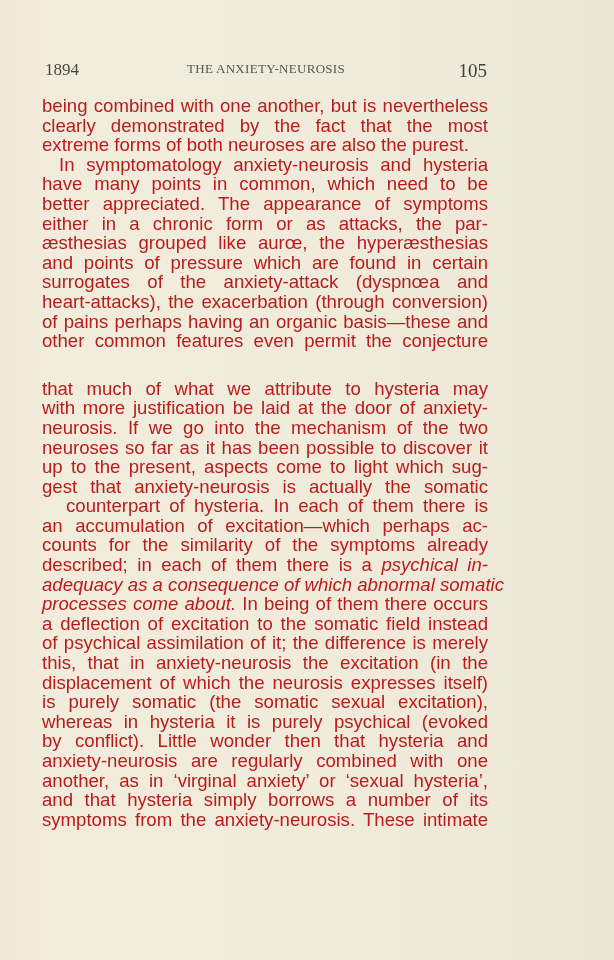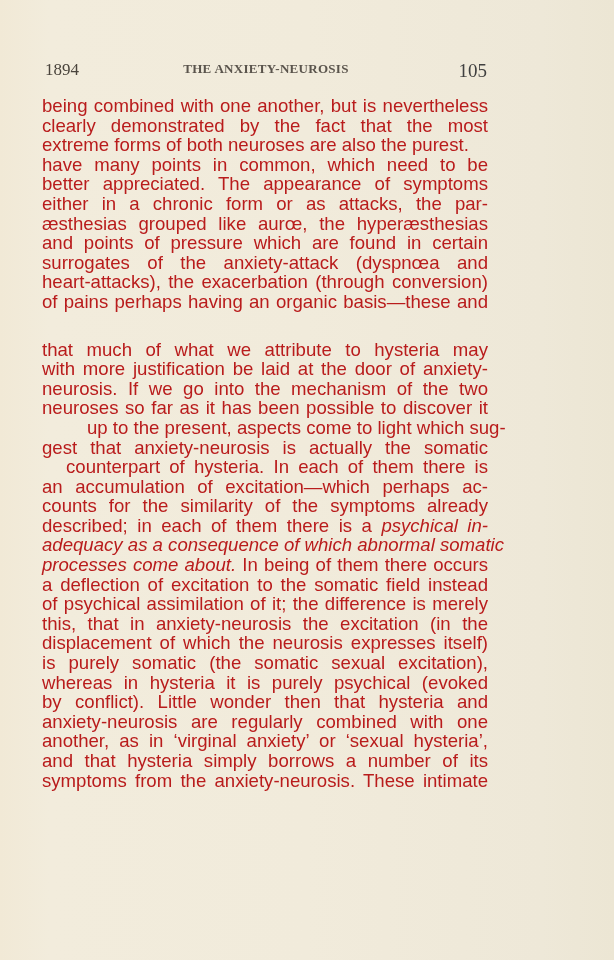--- a/index.html
+++ b/index.html
@@ -40,21 +40,20 @@
     .rh-title {
       position: absolute;
       left: 0;
       right: 0;
       text-align: center;
       top: 3px;
       font-size: 13px;
       letter-spacing: 0.3px;
       color: #5a544c;
       padding-left: 0;
-      font-weight: bold;
     }
     .rh-page {
       position: absolute;
       right: 0;
       top: 2px;
       font-size: 19px;
       color: #404040;
     }
     .body-text {
       position: absolute;
@@ -91,33 +90,35 @@
   <div class="running-head">
     <span class="rh-year">1894</span>
     <span class="rh-title">THE ANXIETY-NEUROSIS</span>
     <span class="rh-page">105</span>
   </div>
 
   <div class="body-text" id="body-text">
       <span class="line" style="white-space: nowrap; display: block;">being combined with one another, but is nevertheless</span>
       <span class="line" style="white-space: nowrap; display: block;">clearly demonstrated by the fact that the most</span>
       <span class="line last" style="white-space: nowrap; display: block;">extreme forms of both neuroses are also the purest.</span>
+      <span class="line indent" style="white-space: nowrap; display: block;">In symptomatology anxiety-neurosis and hysteria</span>
       <span class="line" style="white-space: nowrap; display: block;">have many points in common, which need to be</span>
       <span class="line" style="white-space: nowrap; display: block;">better appreciated. The appearance of symptoms</span>
       <span class="line" style="white-space: nowrap; display: block;">either in a chronic form or as attacks, the par-</span>
       <span class="line" style="white-space: nowrap; display: block;">æsthesias grouped like aurœ, the hyperæsthesias</span>
       <span class="line" style="white-space: nowrap; display: block;">and points of pressure which are found in certain</span>
       <span class="line" style="white-space: nowrap; display: block;">surrogates of the anxiety-attack (dyspnœa and</span>
       <span class="line" style="white-space: nowrap; display: block;">heart-attacks), the exacerbation (through conversion)</span>
       <span class="line" style="white-space: nowrap; display: block;">of pains perhaps having an organic basis—these and</span>
+      <span class="line" style="white-space: nowrap; display: block;">other common features even permit the conjecture</span>
       <span class="line" style="white-space: nowrap; display: block; margin-top: 28px;">that much of what we attribute to hysteria may</span>
       <span class="line" style="white-space: nowrap; display: block;">with more justification be laid at the door of anxiety-</span>
       <span class="line" style="white-space: nowrap; display: block;">neurosis. If we go into the mechanism of the two</span>
       <span class="line" style="white-space: nowrap; display: block;">neuroses so far as it has been possible to discover it</span>
-      <span class="line" style="white-space: nowrap; display: block; margin-left: 45px;">up to the present, aspects come to light which sug-</span>
+      <span class="line" style="white-space: nowrap; display: block;">up to the present, aspects come to light which sug-</span>
       <span class="line" style="white-space: nowrap; display: block;">gest that anxiety-neurosis is actually the somatic</span>
       <span class="line" style="white-space: nowrap; display: block; margin-left: 24px;">counterpart of hysteria. In each of them there is</span>
       <span class="line" style="white-space: nowrap; display: block;">an accumulation of excitation—which perhaps ac-</span>
       <span class="line" style="white-space: nowrap; display: block;">counts for the similarity of the symptoms already</span>
       <span class="line" style="white-space: nowrap; display: block; word-spacing: 0.00173611px;"><span>described; in each of them there is a </span><span class="ital">psychical in-</span></span>
       <span class="line" style="white-space: nowrap; display: block;"><span class="ital">adequacy as a consequence of which abnormal somatic</span></span>
       <span class="line" style="white-space: nowrap; display: block;"><span class="ital">processes come about.</span><span> In being of them there occurs</span></span>
       <span class="line" style="white-space: nowrap; display: block;">a deflection of excitation to the somatic field instead</span>
       <span class="line" style="white-space: nowrap; display: block;">of psychical assimilation of it; the difference is merely</span>
       <span class="line" style="white-space: nowrap; display: block;">this, that in anxiety-neurosis the excitation (in the</span>

